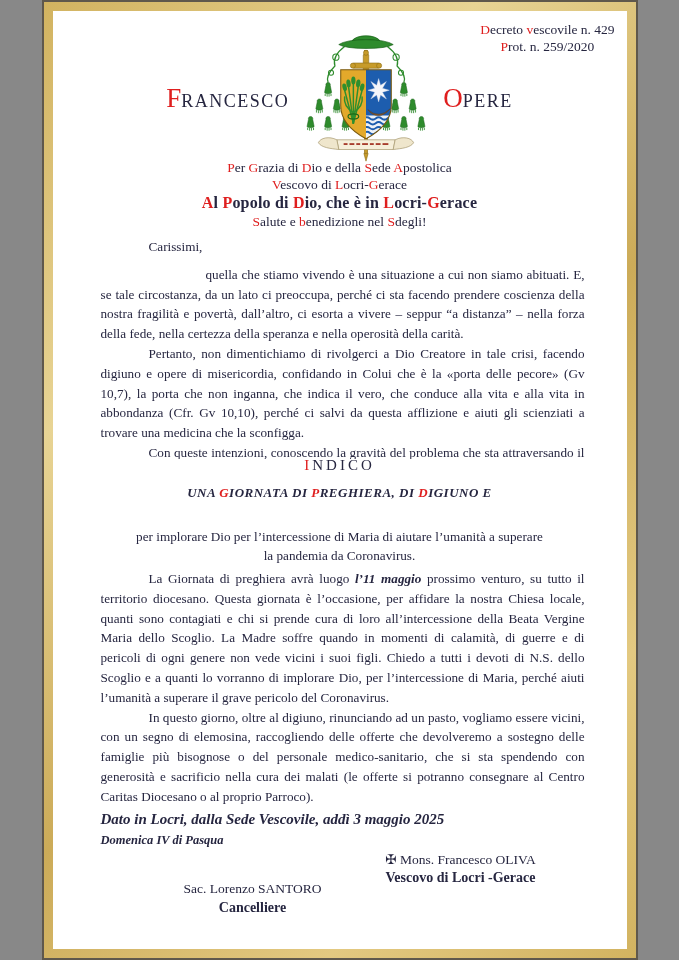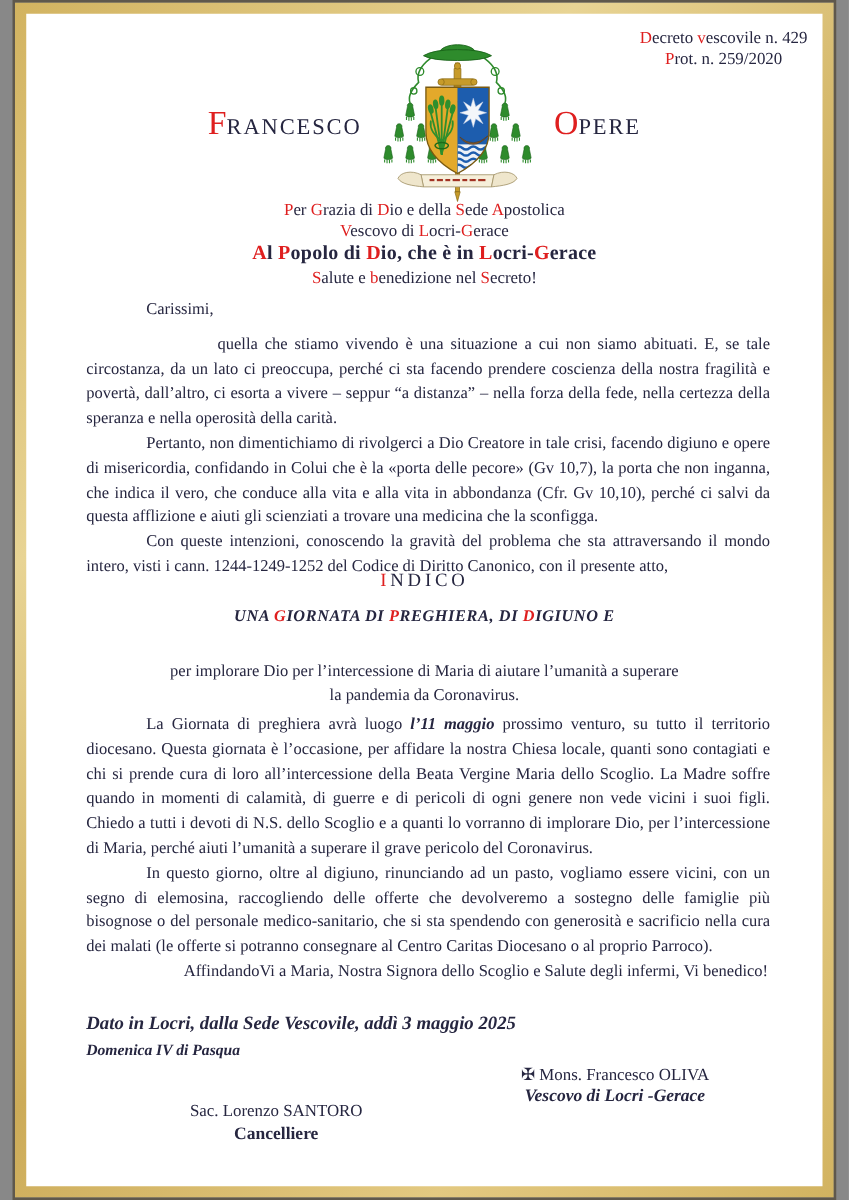--- a/index.html
+++ b/index.html
@@ -2,21 +2,21 @@
 <html><head>
 <meta charset="utf-8">
 <style>
   :root{
     --red:#df1f1f;
     --ink:#262640;
     --gold:#d9bd74;
   }
   html,body{margin:0;padding:0;background:#888;}
   .page{
-    width:659px;height:960px;box-sizing:border-box;
+    width:596px;height:960px;box-sizing:border-box;
     margin:0 auto;position:relative;
     border:2px solid #5f584c;
     background:linear-gradient(135deg,#d2b360,#e8d494 28%,#ccab58 55%,#e3c981 80%,#d2b360);
     padding:9px;
   }
   .sheet{
     position:relative;width:100%;height:100%;
     background:#ffffff;
     font-family:"Liberation Serif","DejaVu Serif",serif;
     color:var(--ink);
@@ -73,21 +73,21 @@
     position:absolute;top:516px;left:0;right:0;text-align:center;
     font-size:13.2px;line-height:19px;
   }
 
   
   .dateline{position:absolute;top:800px;left:48px;}
   .dateline .d1{font-size:15px;font-weight:bold;font-style:italic;}
   .dateline .d2{font-size:12.5px;font-weight:bold;font-style:italic;margin-top:5px;}
   .sig{position:absolute;top:840px;right:26px;width:280px;text-align:center;}
   .sig .s1{font-size:13.5px;}
-  .sig .s2{font-size:14px;font-weight:bold;font-style:italic;margin-top:2px;}
+  .sig .s2{font-size:14px;font-weight:bold;margin-top:2px;}
   .chanc{position:absolute;top:870px;left:80px;width:240px;text-align:center;}
   .chanc .c1{font-size:13.5px;}
   .chanc .c2{font-size:14px;font-weight:bold;margin-top:3px;}
 </style>
 </head>
 <body>
 
 <div class="page">
   <div class="sheet">
 
@@ -190,21 +190,21 @@
         </g>
       </svg>
 
       <div class="name"><span class="red">O</span><span>PERE</span></div>
     </div>
 
     <div class="letterhead">
       <div class="lh-line"><span class="red">P</span><span>er </span><span class="red">G</span><span>razia di </span><span class="red">D</span><span>io e della </span><span class="red">S</span><span>ede </span><span class="red">A</span><span>postolica</span></div>
       <div class="lh-line"><span class="red">V</span><span>escovo di </span><span class="red">L</span><span>ocri-</span><span class="red">G</span><span>erace</span></div>
       <div class="lh-bold"><span class="red">A</span><span>l </span><span class="red">P</span><span>opolo di </span><span class="red">D</span><span>io, che è in </span><span class="red">L</span><span>ocri-</span><span class="red">G</span><span>erace</span></div>
-      <div class="lh-line"><span class="red">S</span><span>alute e </span><span class="red">b</span><span>enedizione nel </span><span class="red">S</span><span>ecreto!</span></div>
+      <div class="lh-line"><span class="red">S</span><span>alute e </span><span class="red">b</span><span>enedizione nel </span><span class="red">S</span><span>degli!</span></div>
     </div>
 
     <div class="main1">
       <p class="salutation">Carissimi,</p>
       <p class="indent-xl">quella che stiamo vivendo è una situazione a cui non siamo abituati.  E, se tale circostanza, da un lato ci preoccupa, perché ci sta facendo prendere coscienza della nostra fragilità e povertà, dall’altro, ci esorta a vivere – seppur “a distanza” – nella forza della fede, nella certezza della speranza e nella operosità della carità.</p>
       <p class="indent">Pertanto, non dimentichiamo di rivolgerci a Dio Creatore in tale crisi, facendo digiuno e opere di misericordia, confidando in Colui che è la «porta delle pecore» (Gv 10,7), la porta che non inganna, che indica il vero, che conduce alla vita e alla vita in abbondanza (Cfr. Gv 10,10), perché ci salvi da questa afflizione e aiuti gli scienziati a trovare una medicina che la sconfigga.</p>
       <p class="indent">Con queste intenzioni, conoscendo la gravità del problema che sta attraversando il mondo intero, visti i cann. 1244-1249-1252 del Codice di Diritto Canonico, con il presente atto,</p>
     </div>
 
     <div class="indico"><span class="red">I</span><span>NDICO</span></div>

